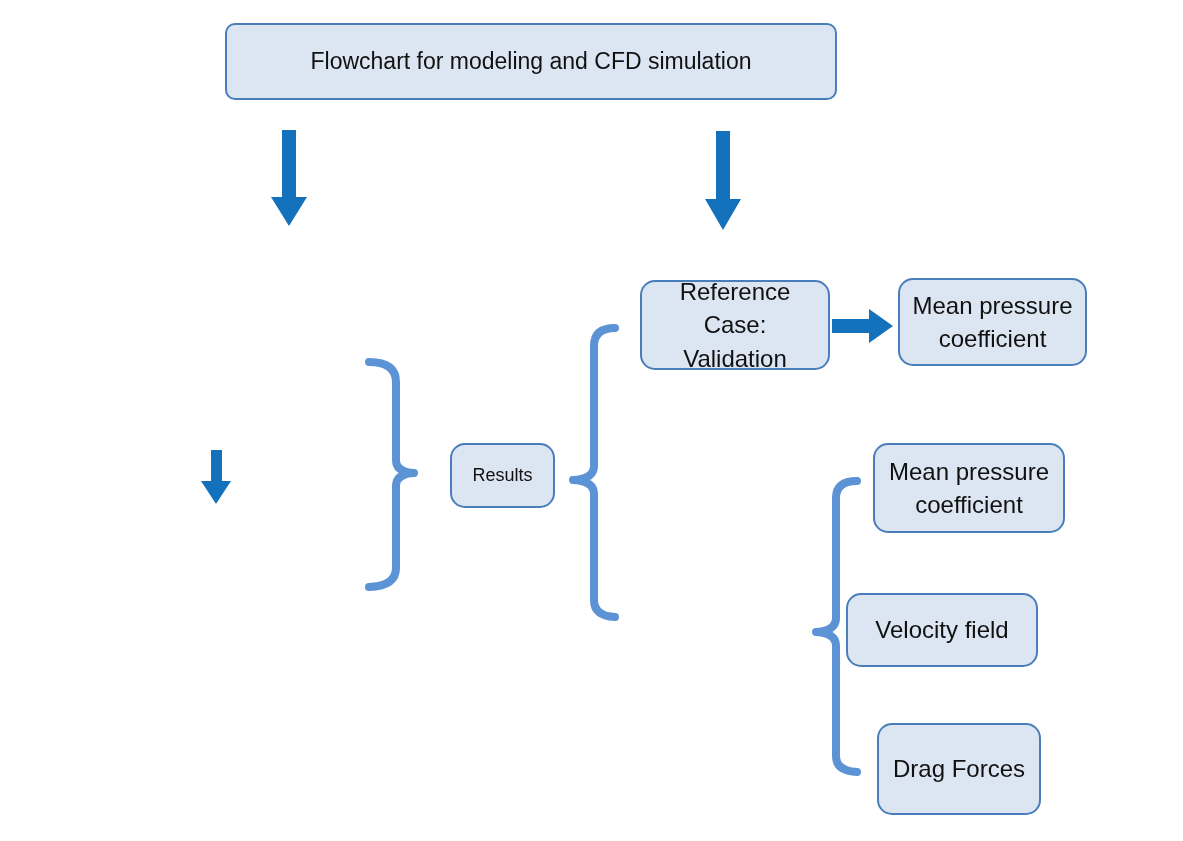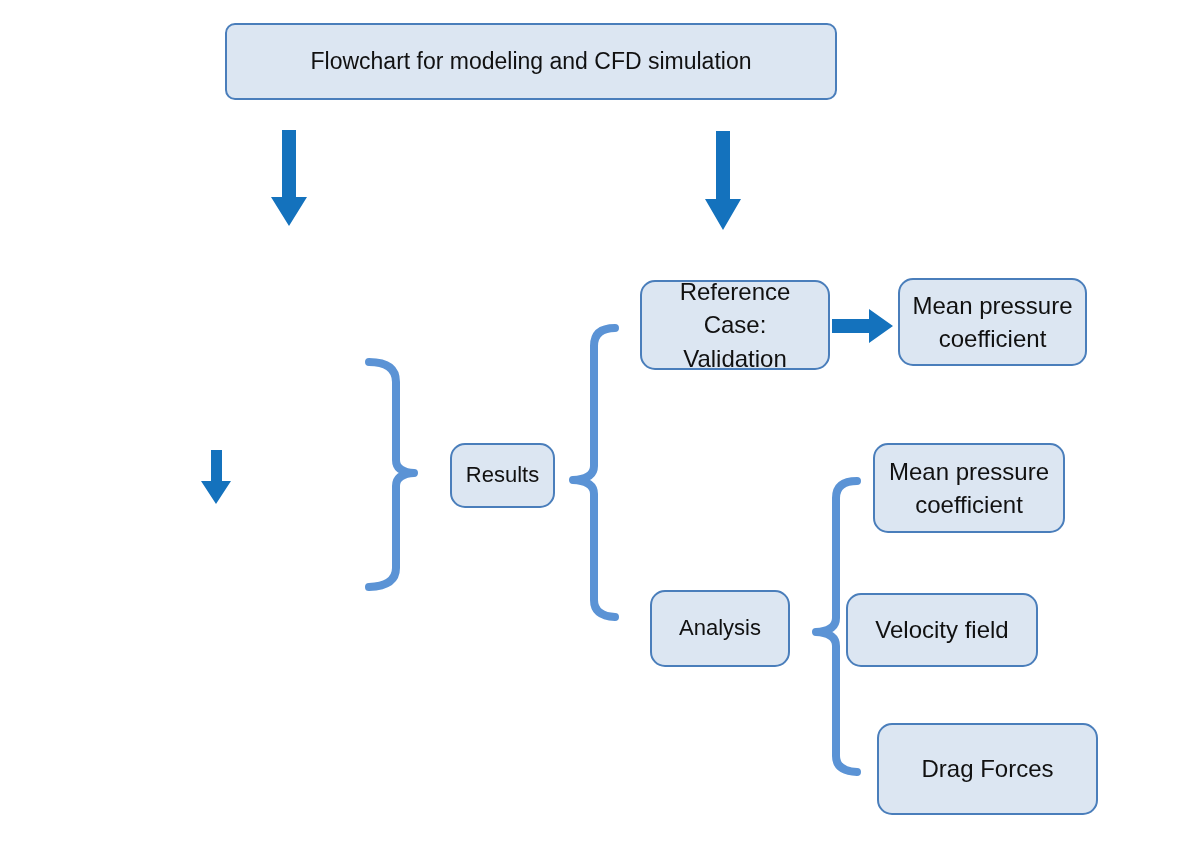--- a/index.html
+++ b/index.html
@@ -29,32 +29,32 @@
     background:var(--box-fill);
     border:2.5px solid var(--box-border);
     border-radius:15px;
     display:flex;align-items:center;justify-content:center;
     text-align:center;
     font-size:24px;line-height:1.38;
     padding:4px 10px;
   }
   .node span{display:block;}
   .title-box{border-radius:10px;font-size:23px;}
-  .single{font-size:22px;}
+  .single{font-size:18px;}
   
   .pos-title    {left:225px;top:23px; width:612px;height:77px;}
   .pos-rfem     {left:68px; top:283px;width:289px;height:162px;}
   .pos-rwind    {left:68px; top:508px;width:289px;height:172px;}
   .pos-results  {left:450px;top:443px;width:105px;height:65px;}
   .pos-refcase  {left:640px;top:280px;width:190px;height:90px;}
   .pos-mpctop   {left:898px;top:278px;width:189px;height:88px;}
   .pos-analysis {left:650px;top:590px;width:140px;height:77px;}
   .pos-mpc      {left:873px;top:443px;width:192px;height:90px;}
   .pos-velocity {left:846px;top:593px;width:192px;height:74px;}
-  .pos-drag     {left:877px;top:723px;width:221px;height:92px;}
+  .pos-drag     {left:877px;top:723px;width:164px;height:92px;}
 </style>
 </head>
 <body>
 
 <div class="canvas">
 
   <svg class="connectors" width="1183" height="841" viewBox="0 0 1183 841" aria-hidden="true">
 
     <polygon class="flow-arrow" points="282,130 296,130 296,197 307,197 289,226 271,197 282,197"></polygon>
 
@@ -82,23 +82,20 @@
   </div>
 
   <div class="node pos-refcase">
     <span>Reference Case: Validation</span>
   </div>
 
   <div class="node pos-mpctop">
     <span>Mean pressure coefficient</span>
   </div>
 
-  <div class="node single pos-analysis">
-    <span>Analysis</span>
-  </div>
 
   <div class="node pos-mpc">
     <span>Mean pressure coefficient</span>
   </div>
 
   <div class="node pos-velocity">
     <span>Velocity field</span>
   </div>
 
   <div class="node pos-drag">

